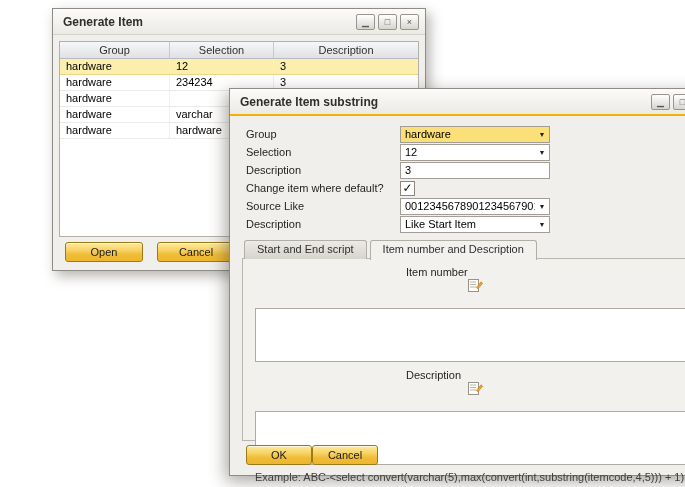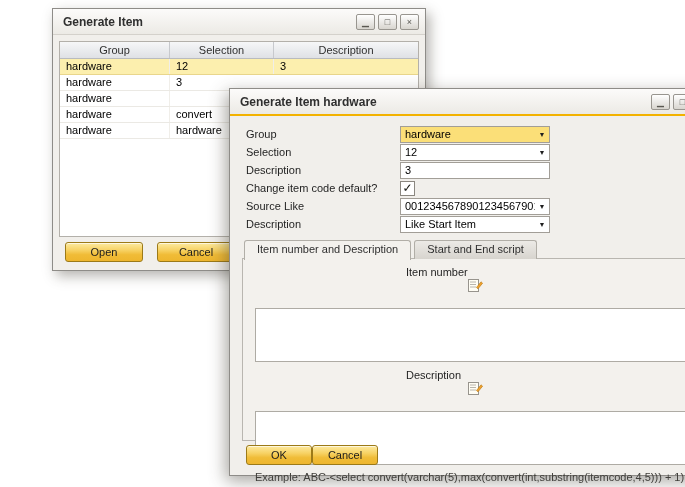--- a/index.html
+++ b/index.html
@@ -88,47 +88,48 @@
         <div class="th c2">Selection</div>
         <div class="th c3">Description</div>
       </div>
       <div class="trow selected">
         <div class="td c1">hardware</div>
         <div class="td c2">12</div>
         <div class="td c3">3</div>
       </div>
       <div class="trow">
         <div class="td c1">hardware</div>
+        <div class="td c2">234234</div>
         <div class="td c3">3</div>
       </div>
       <div class="trow">
         <div class="td c1">hardware</div>
         <div class="td c3"></div>
       </div>
       <div class="trow">
         <div class="td c1">hardware</div>
-        <div class="td c2">convert</div>
+        <div class="td c2">varchar</div>
         <div class="td c3"></div>
       </div>
       <div class="trow">
         <div class="td c1">hardware</div>
         <div class="td c2">hardware</div>
         <div class="td c3"></div>
       </div>
     </div>
 
     <div class="btnrow">
       <button class="btn">Open</button>
       <button class="btn">Cancel</button>
     </div>
   </section>
 
   <section class="window" id="frontWindow">
     <header class="titlebar">
-      <span class="title">Generate Item hardware</span>
+      <span class="title">Generate Item substring</span>
       <div class="win-controls">
         <span class="wbtn">▁</span>
         <span class="wbtn">□</span>
         <span class="wbtn close-active">×</span>
       </div>
     </header>
 
     <div class="fields">
       <div class="frow">
         <span class="flabel">Group</span>
@@ -142,42 +143,42 @@
         <div class="combo">
           <span class="cval">12</span>
           <span class="arrow">▼</span>
         </div>
       </div>
       <div class="frow">
         <span class="flabel">Description</span>
         <input class="textinput" value="3" style="">
       </div>
       <div class="frow">
-        <span class="flabel">Change item code default?</span>
+        <span class="flabel">Change item where default?</span>
         <span class="checkbox">✓</span>
       </div>
       <div class="frow">
         <span class="flabel">Source Like</span>
         <div class="combo">
           <span class="cval">0012345678901234567901234</span>
           <span class="arrow">▼</span>
         </div>
       </div>
       <div class="frow">
         <span class="flabel">Description</span>
         <div class="combo">
           <span class="cval">Like Start Item</span>
           <span class="arrow">▼</span>
         </div>
       </div>
     </div>
 
     <div class="tabs">
+      <div class="tab">Start and End script</div>
       <div class="tab active">Item number and Description</div>
-      <div class="tab">Start and End script</div>
     </div>
 
     <div class="panel">
       <div class="plabel-row">
         <span class="plabel">Item number</span>
         <span class="edit-icon">
           <svg width="15" height="14" viewBox="0 0 15 14">
             <rect x="0.5" y="1.5" width="10" height="12" fill="#fffdf4" stroke="#97948d"></rect>
             <line x1="2" y1="4" x2="8" y2="4" stroke="#b9b6ae"></line>
             <line x1="2" y1="6.5" x2="8" y2="6.5" stroke="#b9b6ae"></line>

